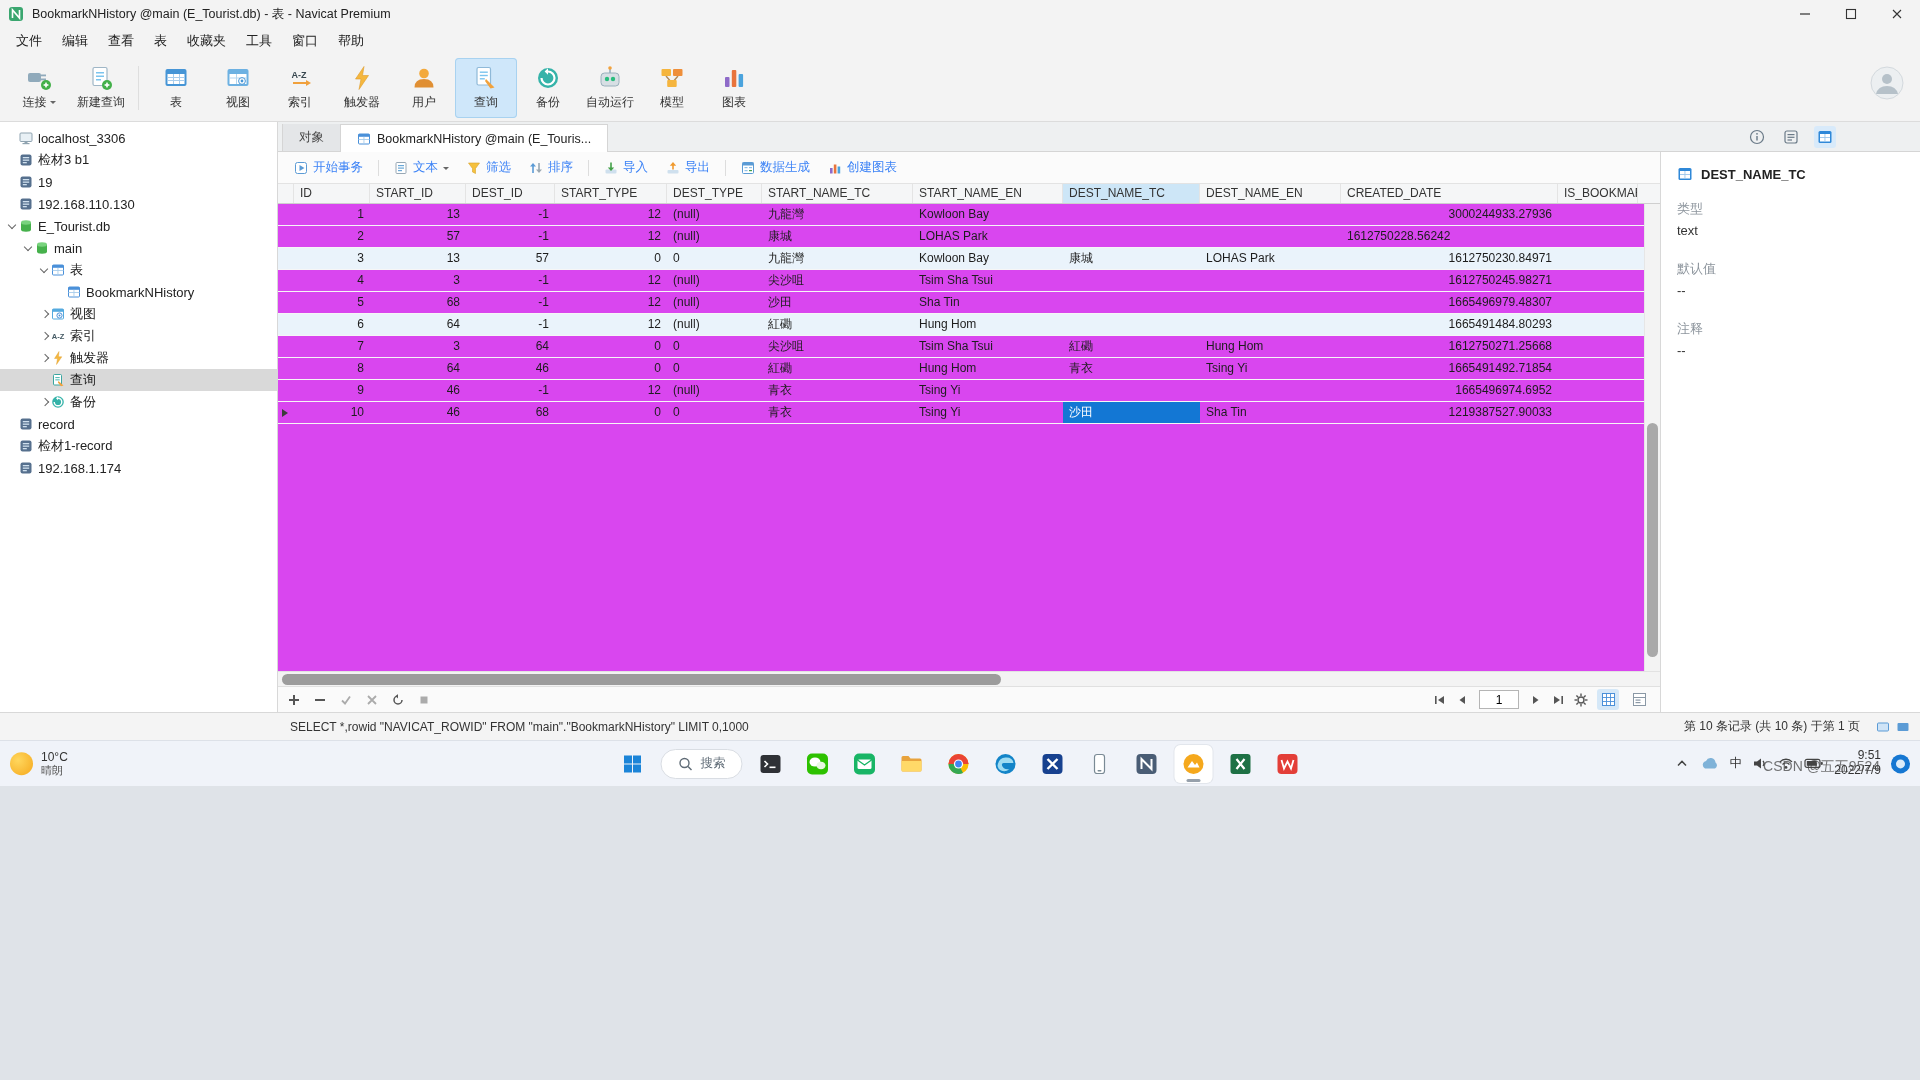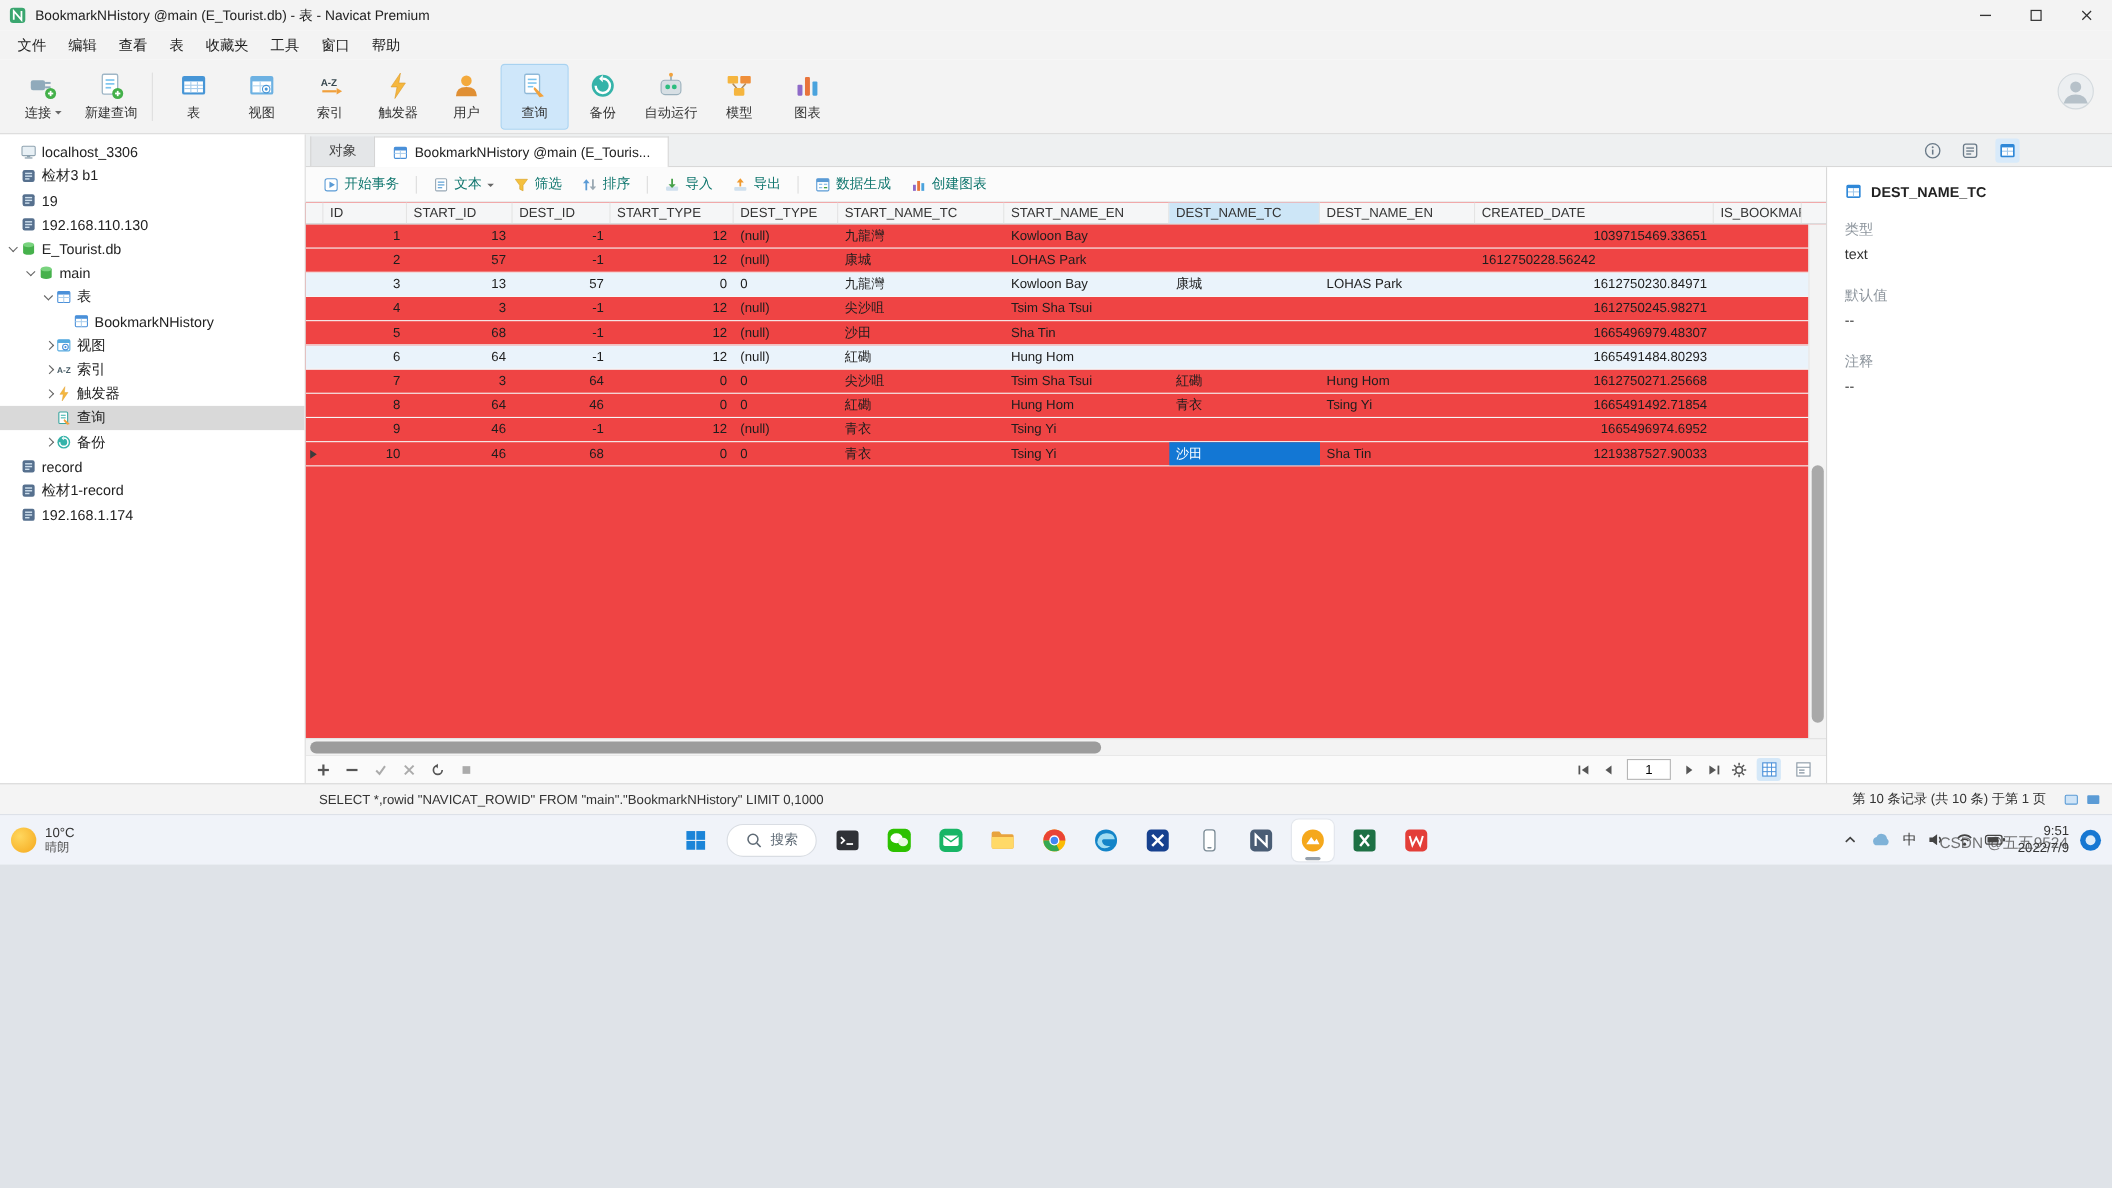--- a/index.html
+++ b/index.html
@@ -55,26 +55,26 @@
   .panel-toggles { margin-left:auto; display:flex; gap:12px; align-items:center; margin-right:84px; }
   .panel-toggle { width:22px; height:22px; display:flex; align-items:center; justify-content:center; border-radius:3px; }
   .panel-toggle.active { background:#d8eafa; }
 
   .middle { flex:1; display:flex; min-height:0; }
   .content { flex:1; display:flex; flex-direction:column; min-width:0; }
 
   
   .gtb { height:32px; background:#fbfbfb; border-bottom:1px solid #e3e3e3; display:flex;
     align-items:center; padding-left:8px; gap:2px; flex:none; }
-  .gtb-btn { display:flex; align-items:center; gap:5px; padding:3px 8px; font-size:12.5px; color:#0f766e;
+  .gtb-btn { display:flex; align-items:center; gap:5px; padding:3px 8px; font-size:12.5px; color:#3b82f6;
     border-radius:3px; white-space:nowrap; cursor:default; }
   .gtb-sep { width:1px; height:16px; background:#ddd; margin:0 5px; }
 
   
-  .grid { flex:1; position:relative; background:#ef4444; overflow:hidden; }
+  .grid { flex:1; position:relative; background:#d946ef; overflow:hidden; }
   .grid-header { display:flex; height:20px; background:#f5f6f7; border-bottom:1px solid #cfcfcf; }
   .hcell { flex:none; font-size:12px; line-height:19px; color:#333; padding:0 6px;
     border-right:1px solid #e4e4e4; white-space:nowrap; overflow:hidden; cursor:default; }
   .hcell.marker { padding:0; }
   .hcell.hl { background:#cde6f7; }
   .grow { display:flex; height:22px; border-bottom:1px solid #f6f6f6; }
   .grow.tint { background:#eaf3fb; }
   .cell { flex:none; font-size:12px; line-height:21px; padding:0 6px; color:#1d1d1d;
     white-space:nowrap; overflow:hidden; cursor:default; }
   .cell.sel { background:#1377d4; color:#fff; }
@@ -684,21 +684,21 @@
                     <div class="cell marker" style="width: 16px; padding: 0px;"></div>
                     <div class="cell" style="width: 76px; text-align: right;">1</div>
                     <div class="cell" style="width: 96px; text-align: right;">13</div>
                     <div class="cell" style="width: 89px; text-align: right;">-1</div>
                     <div class="cell" style="width: 112px; text-align: right;">12</div>
                     <div class="cell" style="width: 95px; text-align: left;">(null)</div>
                     <div class="cell" style="width: 151px; text-align: left;">九龍灣</div>
                     <div class="cell" style="width: 150px; text-align: left;">Kowloon Bay</div>
                     <div class="cell" style="width: 137px; text-align: left;"></div>
                     <div class="cell" style="width: 141px; text-align: left;"></div>
-                    <div class="cell" style="width: 217px; text-align: right;">1039715469.33651</div>
+                    <div class="cell" style="width: 217px; text-align: right;">3000244933.27936</div>
                     <div class="cell" style="width: 80px; text-align: left;"></div>
                   </div>
                   <div class="grow">
                     <div class="cell marker" style="width: 16px; padding: 0px;"></div>
                     <div class="cell" style="width: 76px; text-align: right;">2</div>
                     <div class="cell" style="width: 96px; text-align: right;">57</div>
                     <div class="cell" style="width: 89px; text-align: right;">-1</div>
                     <div class="cell" style="width: 112px; text-align: right;">12</div>
                     <div class="cell" style="width: 95px; text-align: left;">(null)</div>
                     <div class="cell" style="width: 151px; text-align: left;">康城</div>

